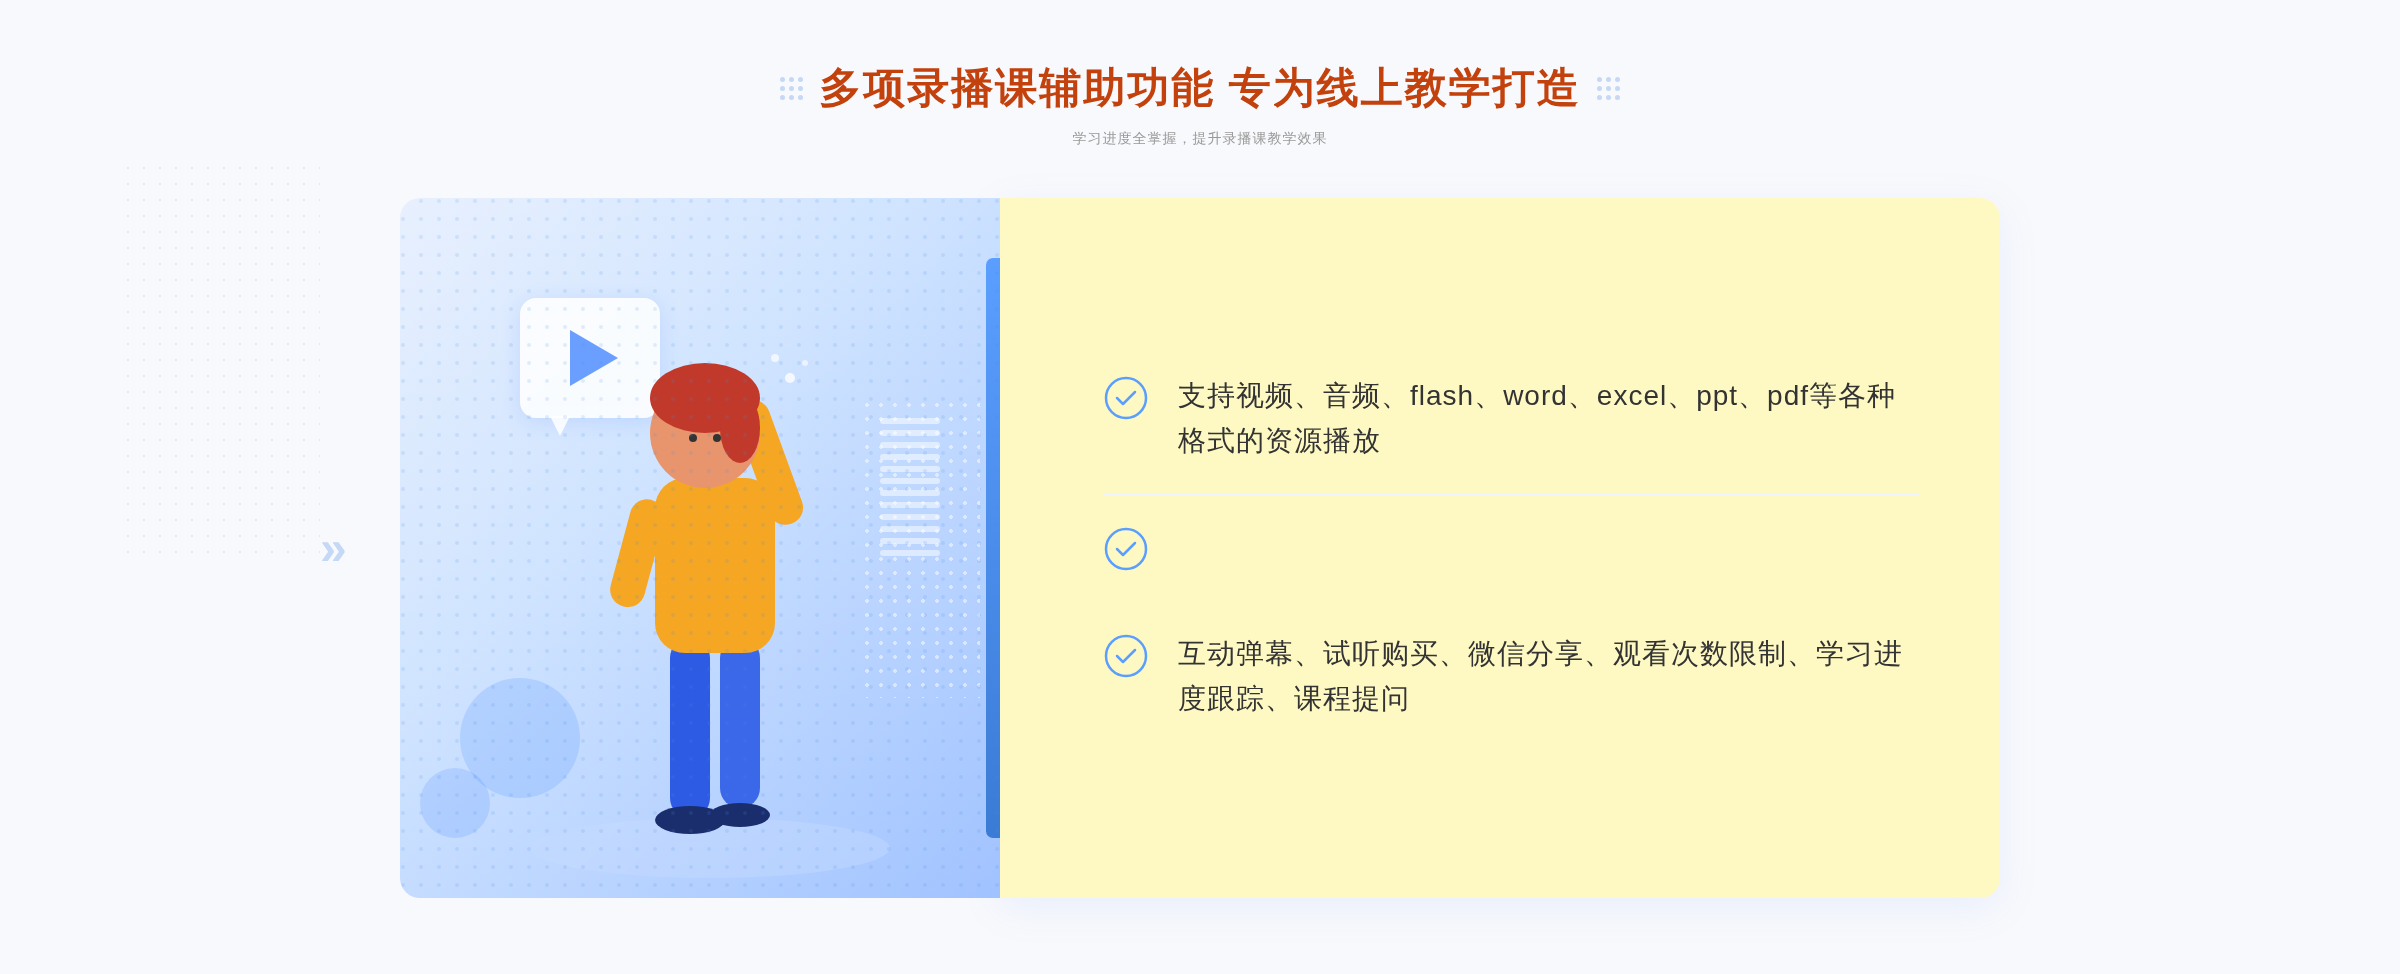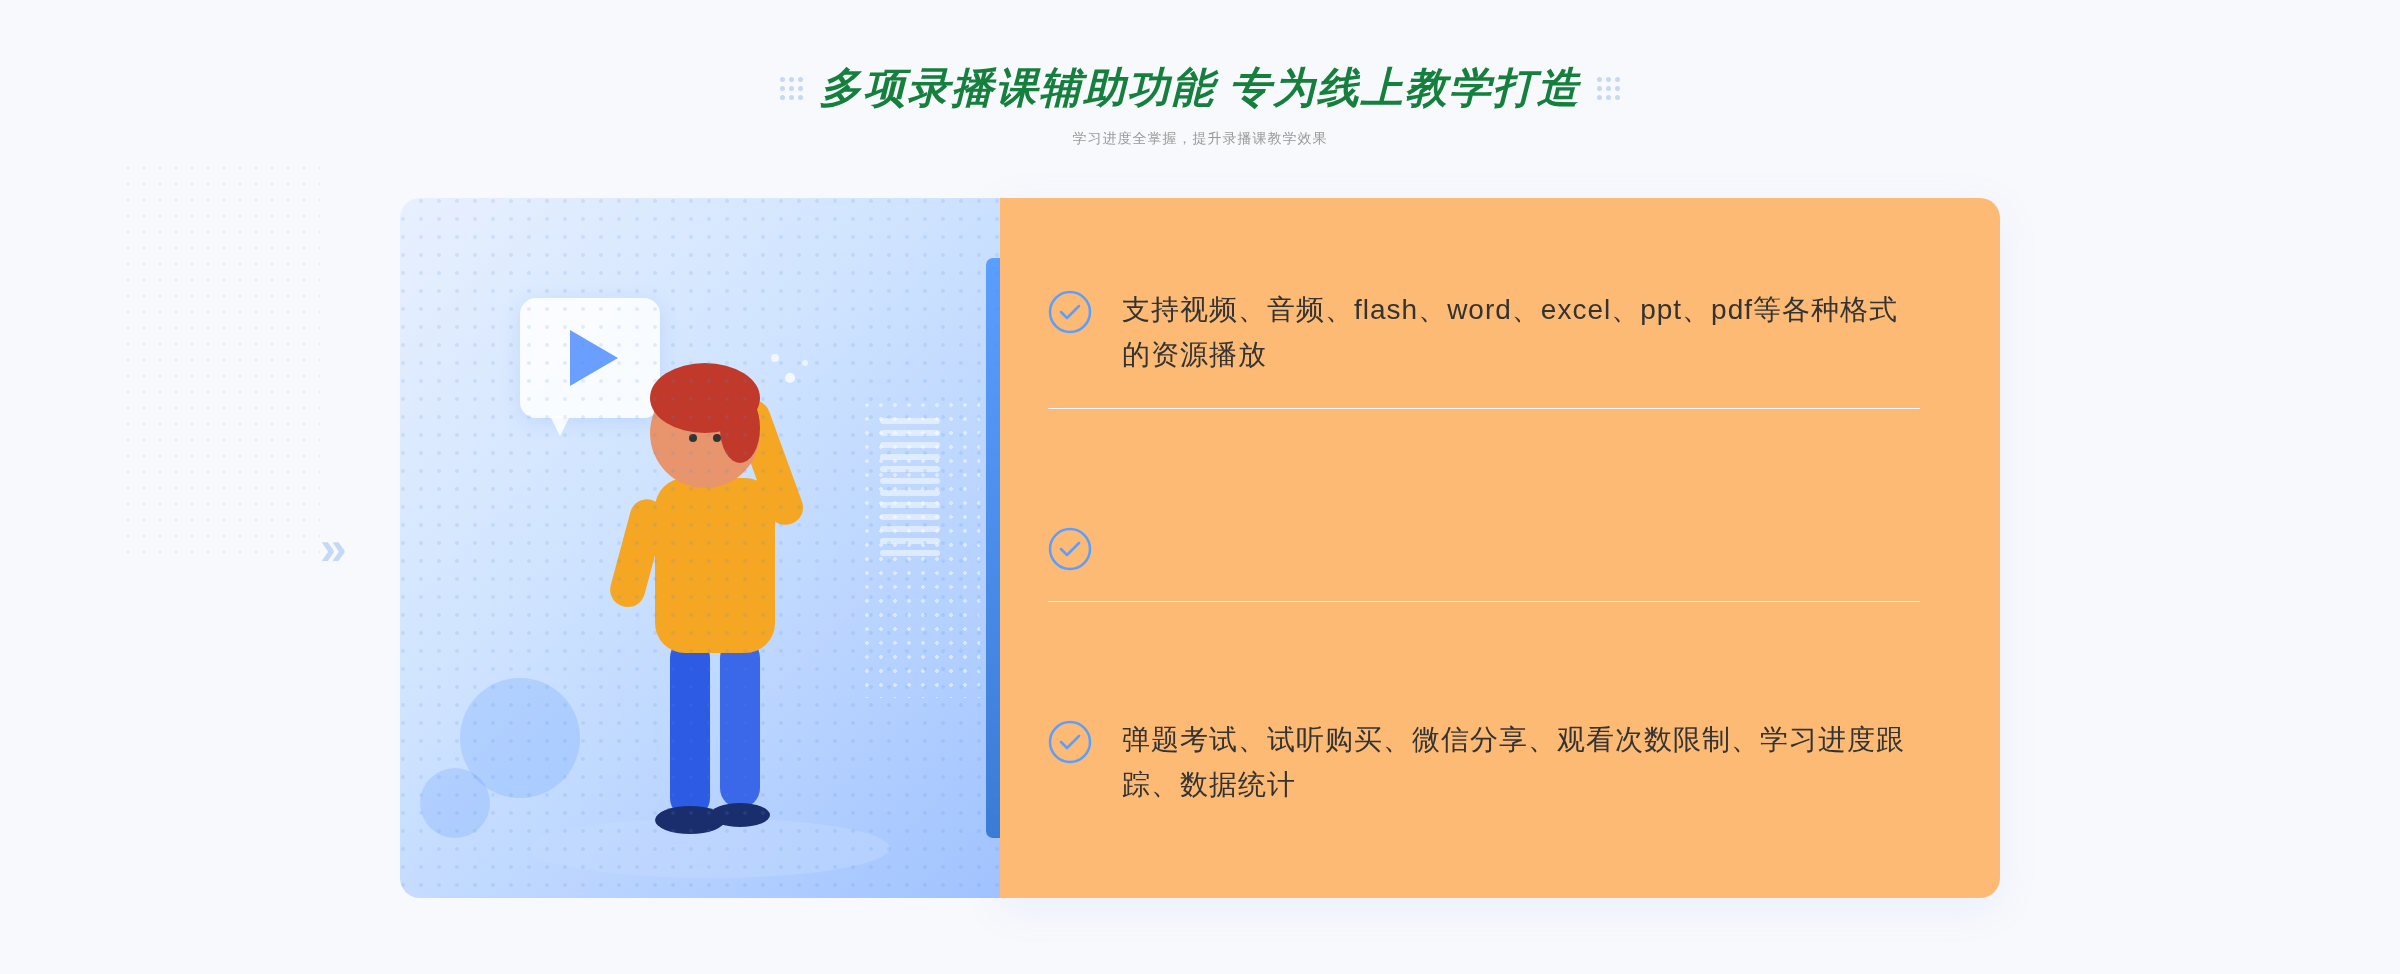--- a/index.html
+++ b/index.html
@@ -65,23 +65,22 @@
       width: 5px;
       height: 5px;
       background: #c5d8f5;
       border-radius: 50%;
       display: inline-block;
     }
 
     .header-title {
       font-size: 42px;
       font-weight: 700;
-      color: #15803d;
+      color: #c2410c;
       letter-spacing: 2px;
-      font-style: italic;
     }
 
     .header-subtitle {
       font-size: 14px;
       color: #999;
       letter-spacing: 1px;
     }
 
     .main-content {
       display: flex;
@@ -198,26 +197,26 @@
     .deco-stripes span {
       display: block;
       height: 6px;
       background: rgba(255,255,255,0.5);
       border-radius: 3px;
     }
 
     
     .features-panel {
       flex: 1;
-      background: #fdba74;
+      background: #fef9c3;
       border-radius: 0 20px 20px 0;
-      padding: 60px 80px 60px 48px;
+      padding: 60px 80px 60px 104px;
       display: flex;
       flex-direction: column;
-      justify-content: space-between;
+      justify-content: center;
       box-shadow: 0 10px 40px rgba(100,150,255,0.1);
     }
 
     .feature-item {
       display: flex;
       align-items: flex-start;
       gap: 30px;
       padding: 30px 0;
       border-bottom: 1px solid #f0f4ff;
     }
@@ -409,18 +408,18 @@
         </div>
       </div>
 
       <div class="feature-item">
         <div class="check-icon">
           <svg viewBox="0 0 44 44" fill="none" xmlns="http://www.w3.org/2000/svg">
             <circle cx="22" cy="22" r="20" stroke="#5a9eff" stroke-width="2.5"></circle>
             <path d="M13 22 L19 28 L31 16" stroke="#5a9eff" stroke-width="2.5" stroke-linecap="round" stroke-linejoin="round"></path>
           </svg>
         </div>
-        <p class="feature-text">弹题考试、试听购买、微信分享、观看次数限制、学习进度跟踪、数据统计</p>
+        <p class="feature-text">互动弹幕、试听购买、微信分享、观看次数限制、学习进度跟踪、课程提问</p>
       </div>
 
     </div>
   </div>
 </div>
 
 </body></html>

